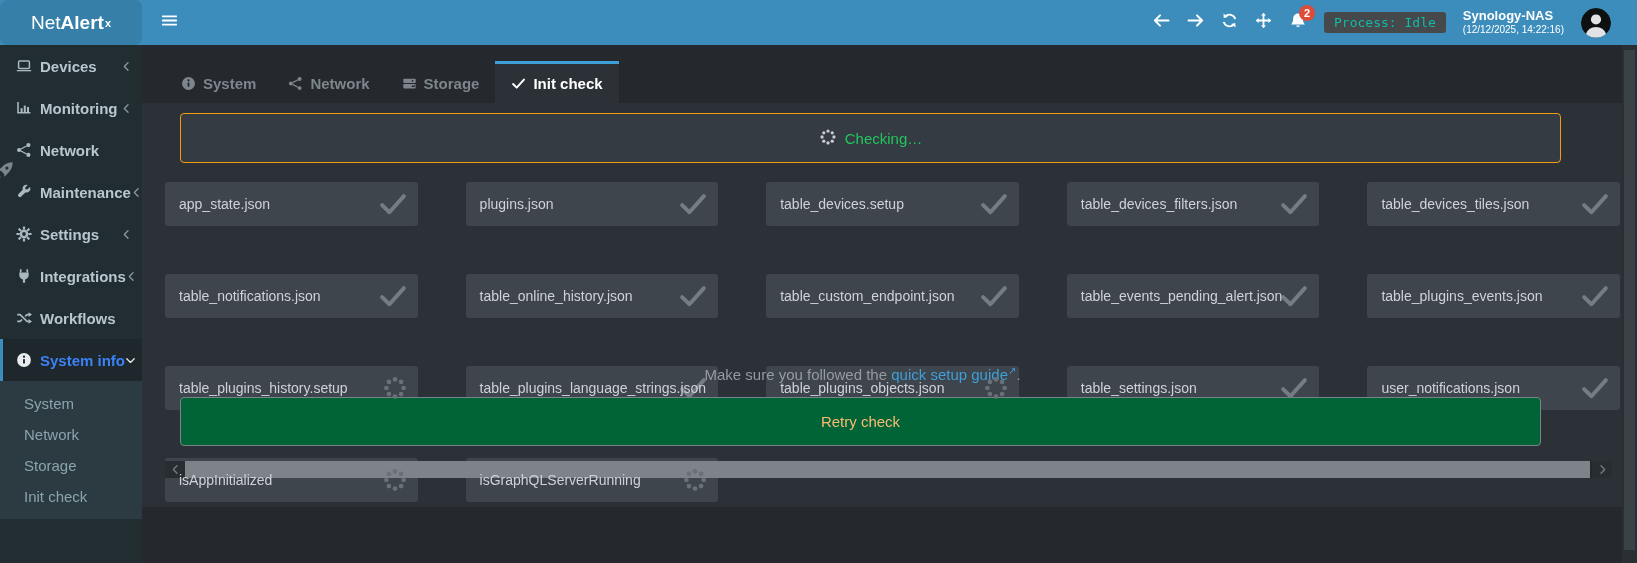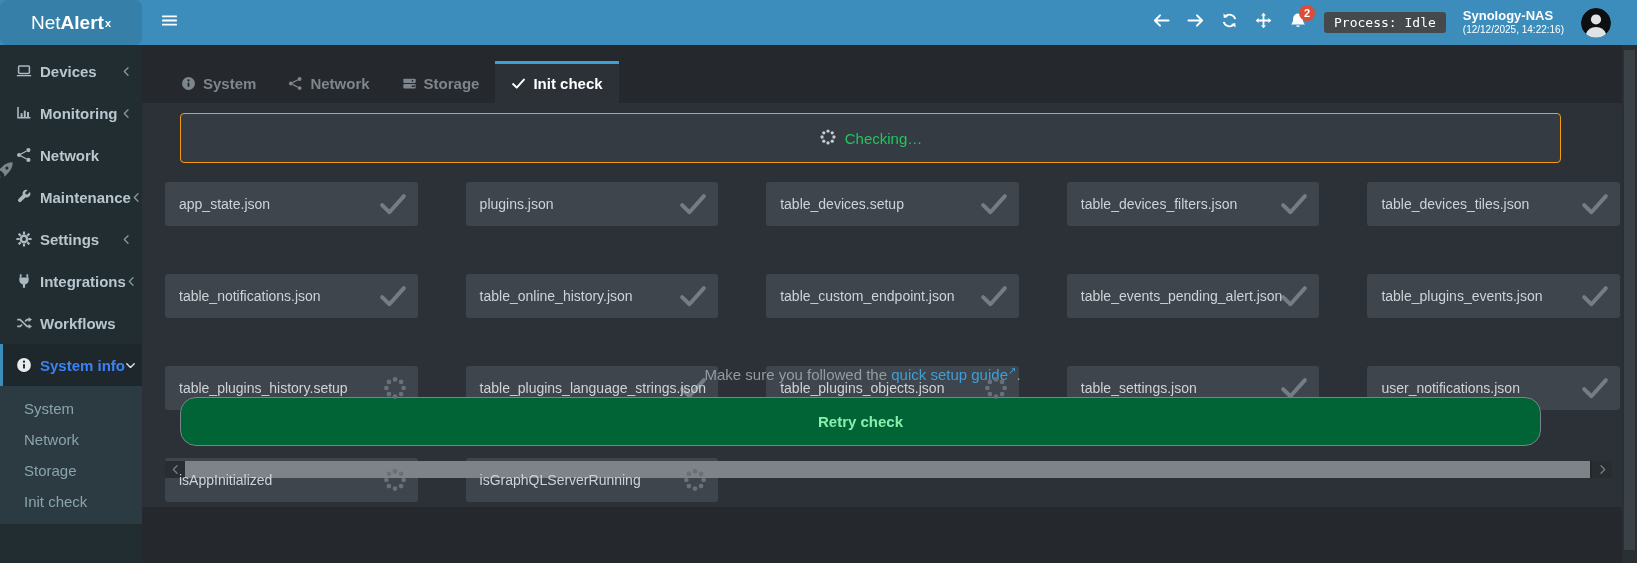--- a/index.html
+++ b/index.html
@@ -18,31 +18,31 @@
     font-size:19px; flex:none; cursor:pointer;border-radius:7px; }
   .logo .lt { font-weight:300; }
   .logo .bd { font-weight:700; }
   .logo sup { font-size:11px; font-weight:700; margin-left:1px; }
   .burger { margin-left:13px; color:#fff; cursor:pointer; padding:6px; }
   .nav-right { margin-left:auto; display:flex; align-items:center; gap:17px; padding-right:26px; color:#fff; }
   .nav-ic { color:#fff; cursor:pointer; position:relative; }
   .badge { position:absolute; top:-7px; right:-8px; min-width:16px; height:16px;
     border-radius:8px; background:var(--badge_red,#dd4b39); color:#fff; font-size:11px;
     font-weight:700; display:flex; align-items:center; justify-content:center; padding:0 4px; }
-  .proc { background:#46494c; color:#ffffff; font-family:"DejaVu Sans Mono","Liberation Mono",monospace;
+  .proc { background:#46494c; color:#14b8a6; font-family:"DejaVu Sans Mono","Liberation Mono",monospace;
     font-size:13px; padding:3px 10px; border-radius:3px; white-space:nowrap;text-align:right; }
   .hostblk { line-height:1.25; color:#fff; }
   .hostblk .h1 { font-size:13px; font-weight:700; }
   .hostblk .h2 { font-size:10px; }
   .avatar { width:30px; height:30px; border-radius:50%; overflow:hidden; cursor:pointer; flex:none; }
 
   
   .sidebar { position:absolute; left:0; top:45px; width:142px; height:518px;
     background:var(--sidebar,#222d32); z-index:4; }
-  .side-menu { padding-top:5px; }
+  .side-menu { }
   .side-item { height:42px; display:flex; align-items:center; padding:0 10px 0 13px;
     color:#b8c7ce; font-size:15px; font-weight:600; cursor:pointer; border-left:3px solid transparent; }
   .side-item .ic { color:#aab8bf; flex:none; }
   .side-label { margin-left:8px; white-space:nowrap; }
   .side-item .chev { margin-left:auto; color:#8a979e; }
   .side-item.active { background:var(--sidebar_active,#1e282c); color:#3b82f6; border-left-color:var(--navbar,#3c8dbc); }
   .side-item.active .ic { color:#e8ecee; }
   .submenu { background:var(--submenu,#2c3b41); padding:7px 0; }
   .sub-item { padding:7px 14px 7px 24px; font-size:15px; color:#8aa4af; cursor:pointer; white-space:nowrap; }
   .rocket { position:absolute; left:-7px; top:116px; color:#7b858c; }
@@ -72,22 +72,22 @@
   .tile .status { position:absolute; right:10px; top:50%; transform:translateY(-50%); z-index:1; }
   .tile .st-ok { color:#757d84; }
   .tile .st-checking { color:#697077; }
 
   .hint { position:absolute; left:23px; top:262px; width:1395px; text-align:center;
     font-size:15px; color:#959ba1; }
   .hint a { color:var(--link,#3f9fd8); text-decoration:none; cursor:pointer; }
   .hint .ext { font-size:10px; vertical-align:super; }
 
   .retry { position:absolute; left:38px; top:294px; width:1361px; height:49px;
-    background:var(--accent_green,#006437); border:1px solid #79838b; border-radius:16px;
-    color:#86efac; font-size:15px; font-weight:700; cursor:pointer;
+    background:var(--accent_green,#006437); border:1px solid #79838b; border-radius:4px;
+    color:#fdba74; font-size:15px; font-weight:400; cursor:pointer;
     display:flex; align-items:center; justify-content:center;
     font-family:"Liberation Sans","DejaVu Sans",sans-serif; }
 
   .hscroll { position:absolute; left:23px; top:358px; width:1447px; height:17px;
     display:flex; align-items:stretch; background:#24282c; }
   .hs-btn { width:20px; background:#282d31; color:#767e85; display:flex;
     align-items:center; justify-content:center; cursor:pointer; flex:none; }
   .hs-thumb { flex:1; background:#7e838a; margin-right:2px; cursor:grab; }
 
   .vscroll { position:absolute; left:1622px; top:45px; width:15px; height:518px; background:#2a2f34; z-index:6; }

